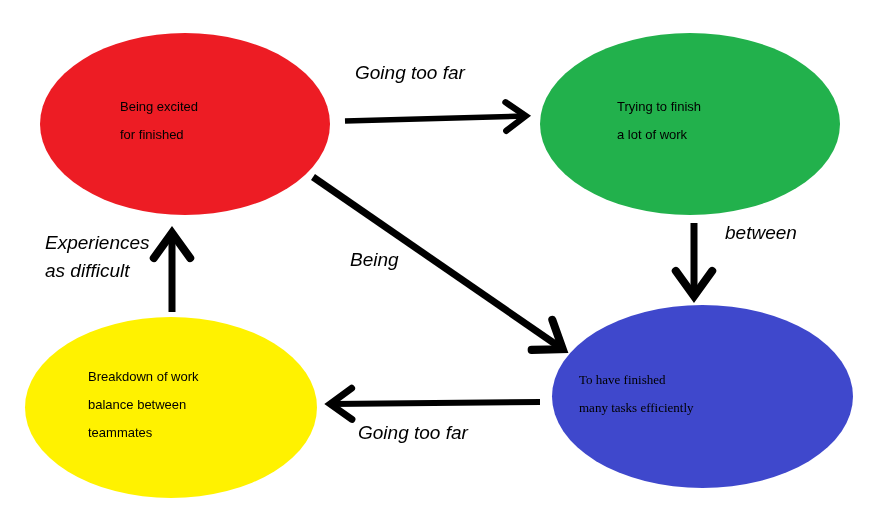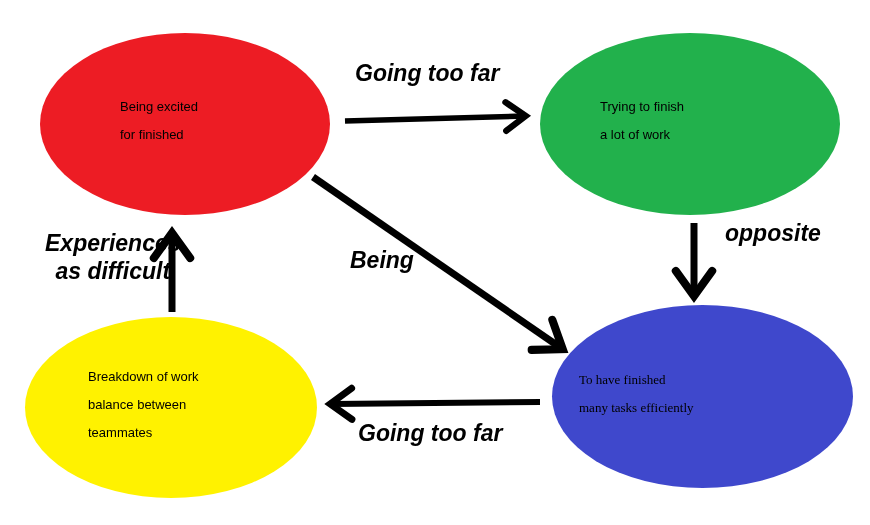--- a/index.html
+++ b/index.html
@@ -30,33 +30,32 @@
 
   .node-label {
     position: absolute;
     font-size: 13px;
     line-height: 28px;
     white-space: nowrap;
     z-index: 3;
   }
   .node-label span { display: block; }
   .nl-red    { left: 120px; top: 93px;  }
-  .nl-green  { left: 600px; top: 93px;  }
+  .nl-green  { left: 617px; top: 93px;  }
   .nl-blue   { left: 579px; top: 366px; font-family: Liberation Serif, serif; }
   .nl-yellow { left: 88px;  top: 363px; }
 
   .edge-label {
     position: absolute;
-    font-size: 23px;
+    font-size: 19px;
     line-height: 28px;
     font-style: italic;
-    font-weight: 700;
+    font-weight: 400;
     white-space: nowrap;
     z-index: 3;
-    text-align: center;
   }
   .edge-label span { display: block; }
   .el-going-top    { left: 355px; top: 59px;  }
   .el-positive     { left: 725px; top: 219px; }
   .el-supplement   { left: 350px; top: 246px; }
   .el-going-bottom { left: 358px; top: 419px; }
   .el-experiences  { left: 45px;  top: 229px; }
 </style>
 </head>
 <body>
@@ -96,21 +95,21 @@
   <div class="node-label nl-yellow">
     <span>Breakdown of work</span>
     <span>balance between</span>
     <span>teammates</span>
   </div>
 
   <div class="edge-label el-going-top">
     <span>Going too far</span>
   </div>
   <div class="edge-label el-positive">
-    <span>opposite</span>
+    <span>between</span>
   </div>
   <div class="edge-label el-supplement">
     <span>Being</span>
   </div>
   <div class="edge-label el-going-bottom">
     <span>Going too far</span>
   </div>
   <div class="edge-label el-experiences">
     <span>Experiences</span>
     <span>as difficult</span>

